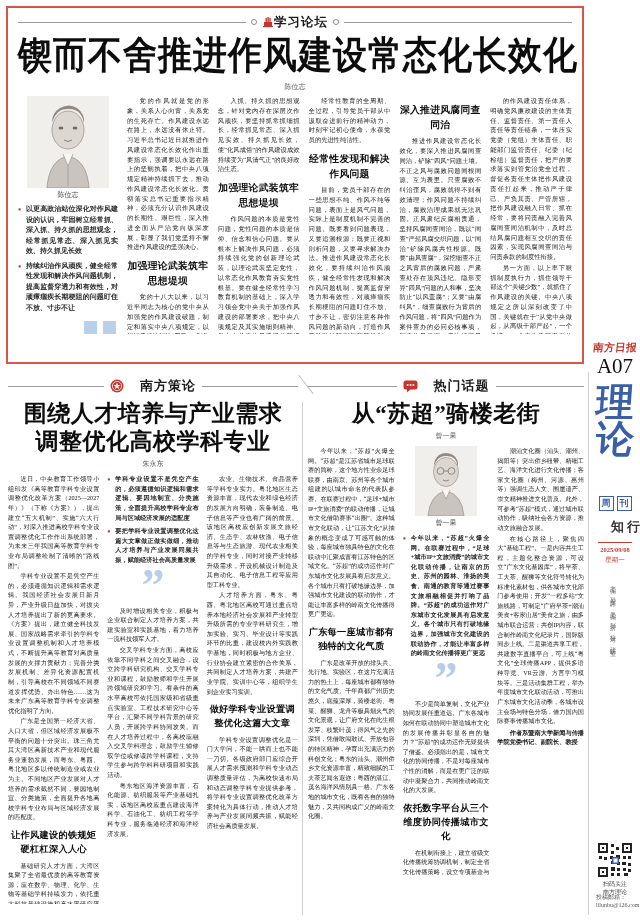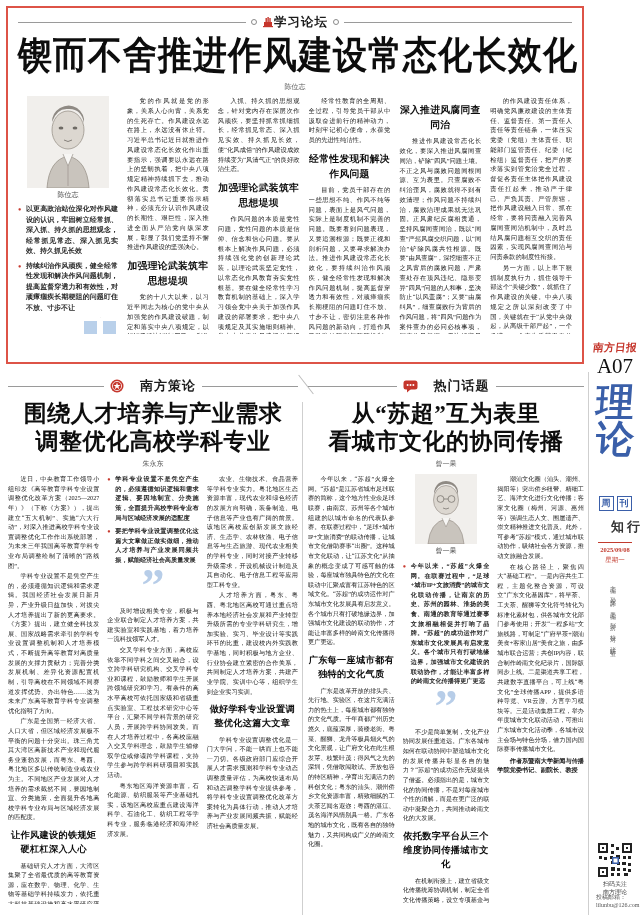--- a/index.html
+++ b/index.html
@@ -281,22 +281,21 @@
             <circle cx="4.6" cy="5" r="1" fill="#fff"></circle>
             <circle cx="7.5" cy="5" r="1" fill="#fff"></circle>
             <circle cx="10.4" cy="5" r="1" fill="#fff"></circle>
           </svg>
         </span>
         <span>热门话题</span>
       </div>
       <div class="rule"></div>
     </div>
     <h2 class="sec-title">
-      <span>从“苏超”互为表里</span><br>
-      <span>看城市文化的协同传播</span>
+      <span>从“苏超”骑楼老街</span><br>
     </h2>
     <div class="sec-byline">曾一果</div>
     <div class="sec-cols">
       <div class="sec-col">
           <p class="seg-p">今年以来，“苏超”火爆全网。“苏超”是江苏省城市足球联赛的简称，这个地方性业余足球联赛，由南京、苏州等各个城市组建的以城市命名的代表队参赛。在联赛过程中，“足球+城市IP+文旅消费”的联动传播，让城市文化借助赛事“出圈”。这种城市文化联动，让“江苏文化”从抽象的概念变成了可感可触的体验，每座城市独具特色的文化在联动中汇聚成富有江苏特色的区域文化。“苏超”的成功运作对广东城市文化发展具有启发意义。各个城市只有打破地缘边界，加强城市文化建设的联动协作，才能让丰富多样的岭南文化传播得更广更远。</p>
           <h3 class="seg-h">广东每一座城市都有独特的文化气质</h3>
           <p class="seg-p">广东是改革开放的排头兵、先行地、实验区，在这片充满活力的热土上，每座城市都有独特的文化气质。千年商都广州历史悠久，底蕴深厚，骑楼老街、粤菜、醒狮、龙舟等极具烟火气的文化景观，让广府文化在此生根发芽、枝繁叶茂；得风气之先的深圳，凭借敢闯敢试、开放包容的特区精神，孕育出充满活力的科创文化；粤东的汕头、潮州侨乡文化资源丰富，精致细腻的工夫茶艺闻名遐迩；粤西的湛江、茂名海洋风情别具一格。广东各地的城市文化，既有各自的独特魅力，又共同构成广义的岭南文化圈。</p>
         </div>
       <div class="sec-col">
         <div class="portrait-sm">

